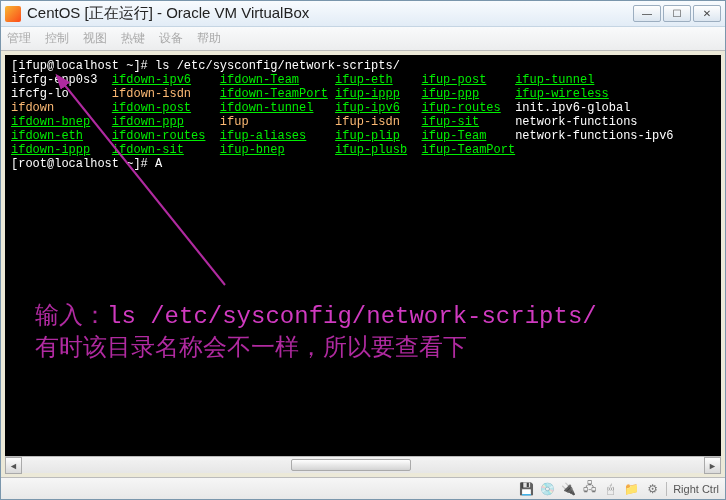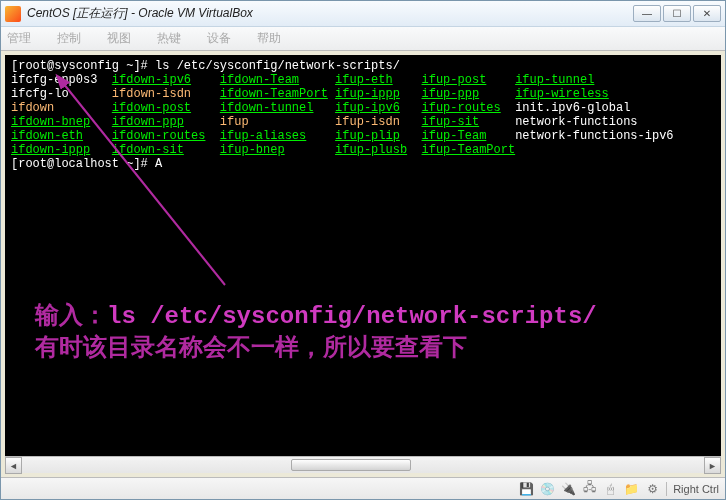--- a/index.html
+++ b/index.html
@@ -2,37 +2,37 @@
 <html><head>
 <meta charset="utf-8">
 <style>
 * { margin: 0; padding: 0; box-sizing: border-box; }
 body { font-family: "Microsoft YaHei", Tahoma, sans-serif; background: #ece9d8; width: 726px; height: 500px; overflow: hidden; }
 
 .window { border: 1px solid #7a96ac; background: #ece9d8; width: 726px; height: 500px; display: flex; flex-direction: column; }
 
 .titlebar { height: 26px; background: linear-gradient(#f8fbfe,#e2ecf6); display: flex; align-items: center; padding: 0 4px; border-bottom: 1px solid #c5d5e3; }
 .titlebar .tb-icon { width:16px; height:16px; background: linear-gradient(135deg,#f7b733,#fc4a1a); border-radius:2px; margin-right:6px; }
-.titlebar .title { font-size: 12px; color:#222; flex:1;font-style:italic; }
+.titlebar .title { font-size: 15px; color:#222; flex:1; }
 .titlebar .winbtns { display:flex; gap:2px; }
 .winbtn { width:28px; height:17px; background: linear-gradient(#fefefe,#dce6f0); border:1px solid #9caec0; border-radius:2px; display:flex; align-items:center; justify-content:center; font-size:10px; color:#444; }
 
-.menubar { height: 24px; background: linear-gradient(#f9fafb,#ecedee); border-bottom:1px solid #bbb; display:flex; align-items:center; padding:0 6px; gap:26px; font-size:12px; color:#aaa; }
+.menubar { height: 24px; background: linear-gradient(#f9fafb,#ecedee); border-bottom:1px solid #bbb; display:flex; align-items:center; padding:0 6px; gap:14px; font-size:12px; color:#aaa; }
 .menubar span { cursor:default; }
 
 .content { flex:1; padding: 4px; display:flex; flex-direction:column; }
 .terminal-wrap { flex:1; background:#000; position:relative; overflow:auto; }
 .terminal { font-family: "Consolas","Courier New",monospace; font-size:12px; line-height:14px; color:#fff; white-space:pre; padding:4px 6px; position:relative; }
 .w { color:#fff; }
 .c { color:#fdba74; }
 .g { color:#00ee00;text-decoration:underline; }
 
 .arrow-svg { position:absolute; top:0; left:0; pointer-events:none; }
 
-.annot { position:absolute; font-family:"KaiTi","STKaiti","Microsoft YaHei",serif; left:30px; top:245px; font-size:24px; line-height:30px; color:#b02aa0; font-weight:700; }
+.annot { position:absolute; font-family:"KaiTi","STKaiti","Microsoft YaHei",serif; left:30px; top:245px; font-size:24px; line-height:30px; color:#b02aa0; font-weight:400; }
 .annot .cmd { font-family:"Courier New",monospace; color:#d03ac0; }
 
 .hscroll { height:17px; background:linear-gradient(#f3f3f3,#e6e6e6); border-top:1px solid #bbb; position:relative; }
 .hscroll .arrowbtn { width:17px; height:17px; background:linear-gradient(#fefefe,#d9d9d9); border:1px solid #aaa; position:absolute; display:flex; align-items:center; justify-content:center; font-size:9px; color:#555;}
 .hscroll .arrowbtn.left { left:0; } .hscroll .arrowbtn.right { right:0;}
 .hscroll .thumb { position:absolute; left:40%; width:120px; top:2px; bottom:2px; background:linear-gradient(#fefefe,#d3d3d3); border:1px solid #aaa; border-radius:2px;}
 
 .statusbar { height:22px; background:linear-gradient(#f6f6f6,#e8e8e8); border-top:1px solid #bbb; display:flex; align-items:center; justify-content:flex-end; padding:0 6px; font-size:11px; color:#555; gap:6px; }
 .statusbar .sicon { width:15px; height:15px; display:inline-flex; align-items:center; justify-content:center; font-size:12px; color:#777; }
 .statusbar .sep { width:1px; height:14px; background:#bbb; }
@@ -55,21 +55,21 @@
     <span>管理</span>
     <span>控制</span>
     <span>视图</span>
     <span>热键</span>
     <span>设备</span>
     <span>帮助</span>
   </div>
 
   <div class="content">
     <div class="terminal-wrap">
-      <div class="terminal" id="term"><span class="w">[root@sysconfig ~]# </span><span class="w">ls /etc/sysconfig/network-scripts/</span>
+      <div class="terminal" id="term"><span class="w">[ifup@localhost ~]# </span><span class="w">ls /etc/sysconfig/network-scripts/</span>
 <span class="w">ifcfg-enp0s3</span>&nbsp;&nbsp;<span class="g">ifdown-ipv6</span>&nbsp;&nbsp;&nbsp;&nbsp;<span class="g">ifdown-Team</span>&nbsp;&nbsp;&nbsp;&nbsp;&nbsp;<span class="g">ifup-eth</span>&nbsp;&nbsp;&nbsp;&nbsp;<span class="g">ifup-post</span>&nbsp;&nbsp;&nbsp;&nbsp;<span class="g">ifup-tunnel</span>
 <span class="w">ifcfg-lo</span>&nbsp;&nbsp;&nbsp;&nbsp;&nbsp;&nbsp;<span class="c">ifdown-isdn</span>&nbsp;&nbsp;&nbsp;&nbsp;<span class="g">ifdown-TeamPort</span>&nbsp;<span class="g">ifup-ippp</span>&nbsp;&nbsp;&nbsp;<span class="g">ifup-ppp</span>&nbsp;&nbsp;&nbsp;&nbsp;&nbsp;<span class="g">ifup-wireless</span>
 <span class="c">ifdown</span>&nbsp;&nbsp;&nbsp;&nbsp;&nbsp;&nbsp;&nbsp;&nbsp;<span class="g">ifdown-post</span>&nbsp;&nbsp;&nbsp;&nbsp;<span class="g">ifdown-tunnel</span>&nbsp;&nbsp;&nbsp;<span class="g">ifup-ipv6</span>&nbsp;&nbsp;&nbsp;<span class="g">ifup-routes</span>&nbsp;&nbsp;<span class="w">init.ipv6-global</span>
 <span class="g">ifdown-bnep</span>&nbsp;&nbsp;&nbsp;<span class="g">ifdown-ppp</span>&nbsp;&nbsp;&nbsp;&nbsp;&nbsp;<span class="c">ifup</span>&nbsp;&nbsp;&nbsp;&nbsp;&nbsp;&nbsp;&nbsp;&nbsp;&nbsp;&nbsp;&nbsp;&nbsp;<span class="c">ifup-isdn</span>&nbsp;&nbsp;&nbsp;<span class="g">ifup-sit</span>&nbsp;&nbsp;&nbsp;&nbsp;&nbsp;<span class="w">network-functions</span>
 <span class="g">ifdown-eth</span>&nbsp;&nbsp;&nbsp;&nbsp;<span class="g">ifdown-routes</span>&nbsp;&nbsp;<span class="g">ifup-aliases</span>&nbsp;&nbsp;&nbsp;&nbsp;<span class="g">ifup-plip</span>&nbsp;&nbsp;&nbsp;<span class="g">ifup-Team</span>&nbsp;&nbsp;&nbsp;&nbsp;<span class="w">network-functions-ipv6</span>
 <span class="g">ifdown-ippp</span>&nbsp;&nbsp;&nbsp;<span class="g">ifdown-sit</span>&nbsp;&nbsp;&nbsp;&nbsp;&nbsp;<span class="g">ifup-bnep</span>&nbsp;&nbsp;&nbsp;&nbsp;&nbsp;&nbsp;&nbsp;<span class="g">ifup-plusb</span>&nbsp;&nbsp;<span class="g">ifup-TeamPort</span><span class="g"></span>
 <span class="w">[root@localhost ~]# A</span></div>
 
       <svg class="arrow-svg" width="720" height="430">
         <defs>

